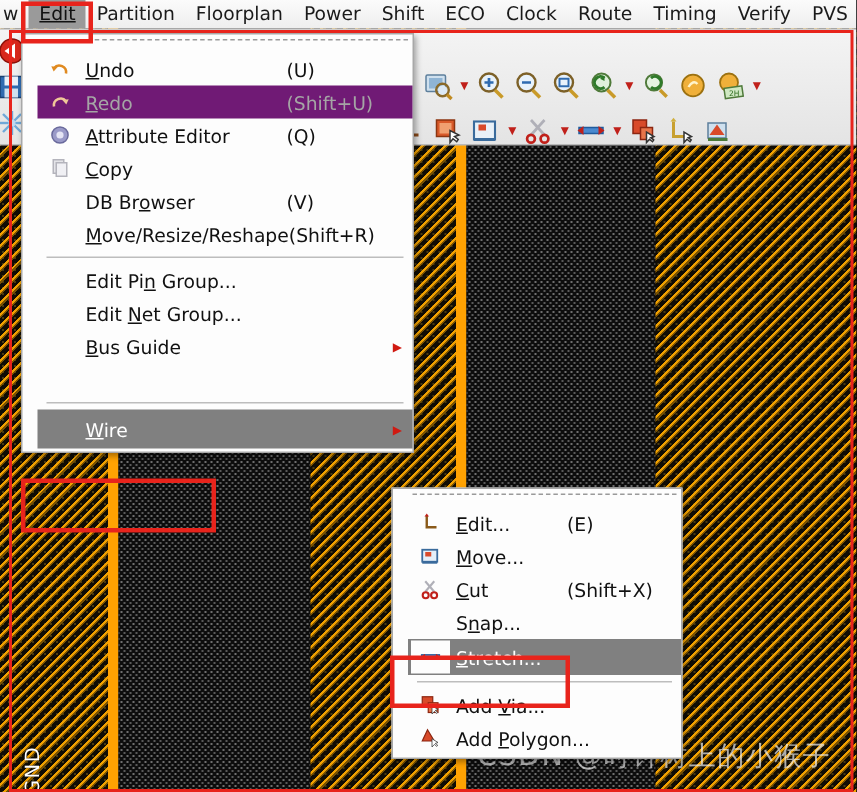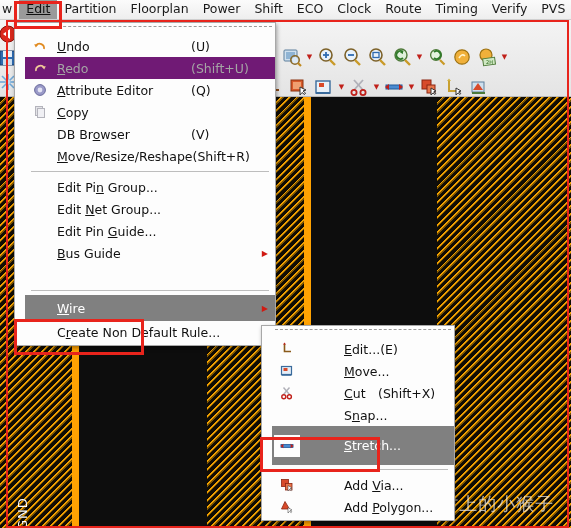--- a/index.html
+++ b/index.html
@@ -199,21 +199,21 @@
     height: 1px;
     background: #bdbdbd;
     margin: 4px 6px 4px 6px;
   }
 
   #edit-menu  { left: 14px;  top: 22px;  width: 250px; }
   #edit-menu .mi .lbl { padding-left: 4px; }
   #edit-menu .mi .acc { min-width: 74px; text-align: left; }
 
   #wire-menu  { left: 261px; top: 325px; width: 182px; }
-  #wire-menu .mi .lbl { padding-left: 4px; margin-left: 40px; }
+  #wire-menu .mi .lbl { padding-left: 4px; }
   #wire-menu .mi .acc { min-width: 66px; text-align: left; }
 
   
   .annot {
     position: absolute;
     border: 3px solid #e8241c;
     z-index: 90;
     pointer-events: none;
   }
   #annot-editmenu   { left: 14px;  top: 1px;   width: 42px;  height: 22px; }
@@ -490,43 +490,35 @@
   <div class="mi">
     <span class="ic"></span>
     <span class="lbl">Edit Pi<span class="mn">n</span> Group...</span>
   </div>
   <div class="mi">
     <span class="ic"></span>
     <span class="lbl">Edit <span class="mn">N</span>et Group...</span>
   </div>
   <div class="mi">
     <span class="ic"></span>
-    <span class="lbl">Edit Pin <span class="mn">G</span>uide...</span>
-  </div>
-  <div class="mi">
-    <span class="ic"></span>
     <span class="lbl"><span class="mn">B</span>us Guide</span>
     <span class="sub-arrow">▶</span>
   </div>
   <div class="mi">
     <span class="ic"></span>
   </div>
 
   <div class="sep"></div>
 
   <div class="mi hl" style="height:26px">
     <span class="ic" style="background:transparent"></span>
     <span class="lbl"><span class="mn">W</span>ire</span>
     <span class="sub-arrow">▶</span>
   </div>
 
-  <div class="mi">
-    <span class="ic"></span>
-    <span class="lbl">C<span class="mn">r</span>eate Non Default Rule...</span>
-  </div>
 </div>
 
 <div class="menu" id="wire-menu">
   <div class="tearoff"></div>
 
   <div class="mi">
     <span class="ic">
       <svg width="14" height="14" viewBox="0 0 14 14">
         <path d="M4.5 2 L4.5 9.5 L11 9.5" fill="none" stroke="#8a5a1a" stroke-width="1.6"></path>
         <polygon points="3,2.4 6,2.4 4.5,0.4" fill="#c0201a"></polygon>
@@ -560,21 +552,21 @@
     <span class="lbl"><span class="mn">C</span>ut</span>
     <span class="acc">(Shift+X)</span>
   </div>
 
   <div class="mi">
     <span class="ic"></span>
     <span class="lbl">S<span class="mn">n</span>ap...</span>
     <span class="acc"></span>
   </div>
 
-  <div class="mi hl" style="height:39px">
+  <div class="mi hl" style="height:24px">
     <span class="ic">
       <svg width="14" height="14" viewBox="0 0 14 14">
         <rect x="1" y="5.5" width="12" height="3" fill="#4a8ad0" stroke="#1f5a9c" stroke-width="0.8"></rect>
         <polygon points="0.4,7 3.4,4.8 3.4,9.2" fill="#c0201a"></polygon>
         <polygon points="13.6,7 10.6,4.8 10.6,9.2" fill="#c0201a"></polygon>
       </svg>
     </span>
     <span class="lbl"><span class="mn">S</span>tretch...</span>
     <span class="acc"></span>
   </div>

